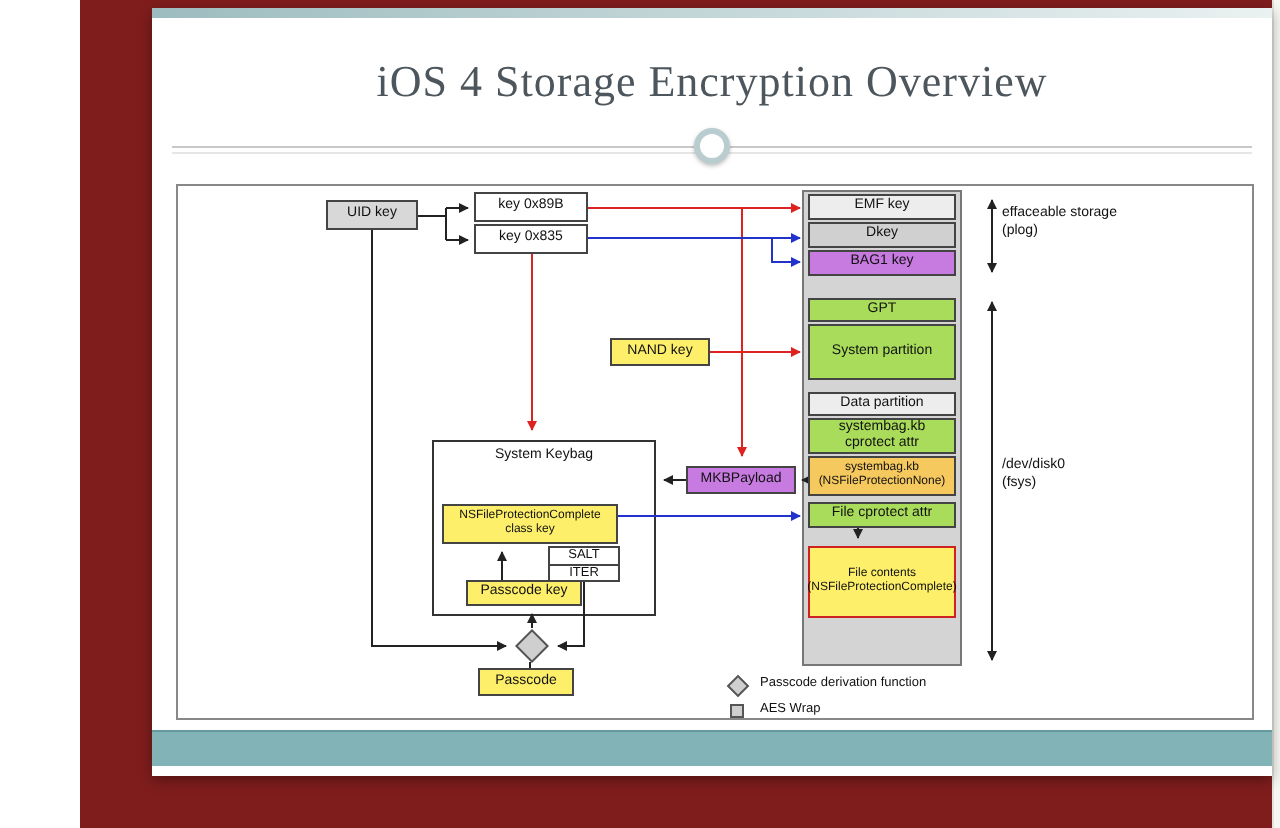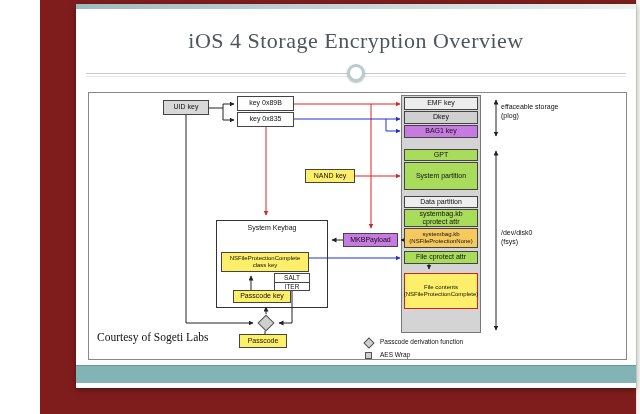--- a/index.html
+++ b/index.html
@@ -134,21 +134,20 @@
       <div class="box yellow" style="left:144px;top:197px;width:58px;height:13px;">Passcode key</div>
 
       <div class="diamond" style="left:171px;top:224px;width:12px;height:12px;"></div>
       <div class="box yellow" style="left:150px;top:241px;width:48px;height:14px;">Passcode</div>
 
       <div class="ann" style="left:412px;top:10px;width:110px;">effaceable storage
 (plog)</div>
       <div class="ann" style="left:412px;top:136px;width:110px;">/dev/disk0
 (fsys)</div>
 
-      <div class="courtesy" style="left:8px;top:238px;">Courtesy of Sogeti Labs</div>
 
       <div class="diamond" style="left:276px;top:246px;width:8px;height:8px;"></div>
       <div class="legend-label" style="left:291px;top:245px;width:160px;">Passcode derivation function</div>
       <div class="sq-icon" style="left:276px;top:259px;width:7px;height:7px;"></div>
       <div class="legend-label" style="left:291px;top:258px;width:160px;">AES Wrap</div>
 
     </div>
 
     <div class="bottombar"></div>
   </div>

